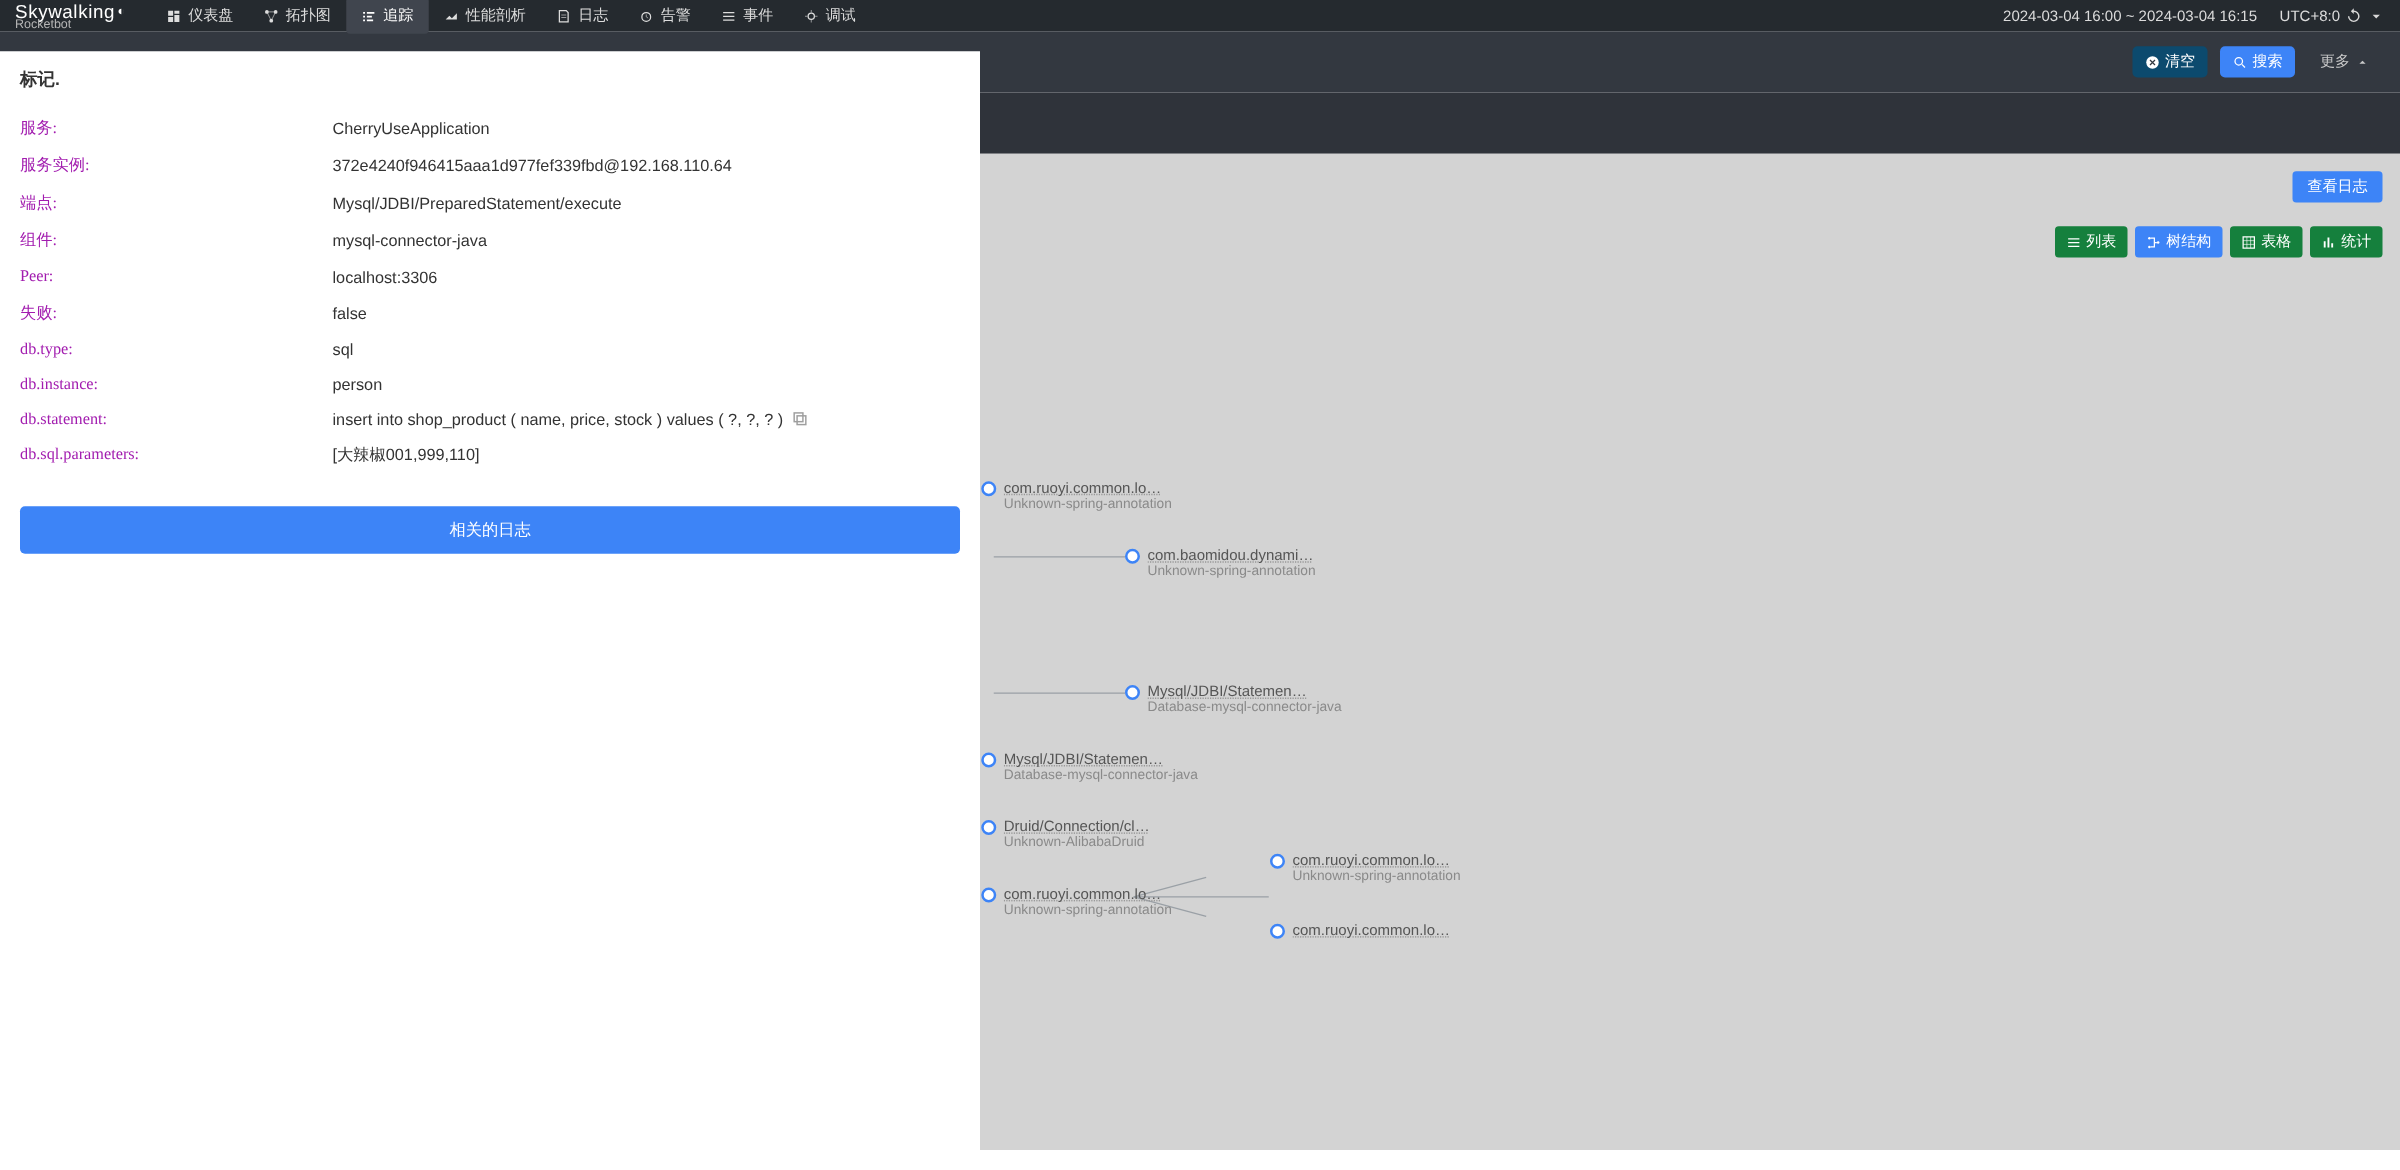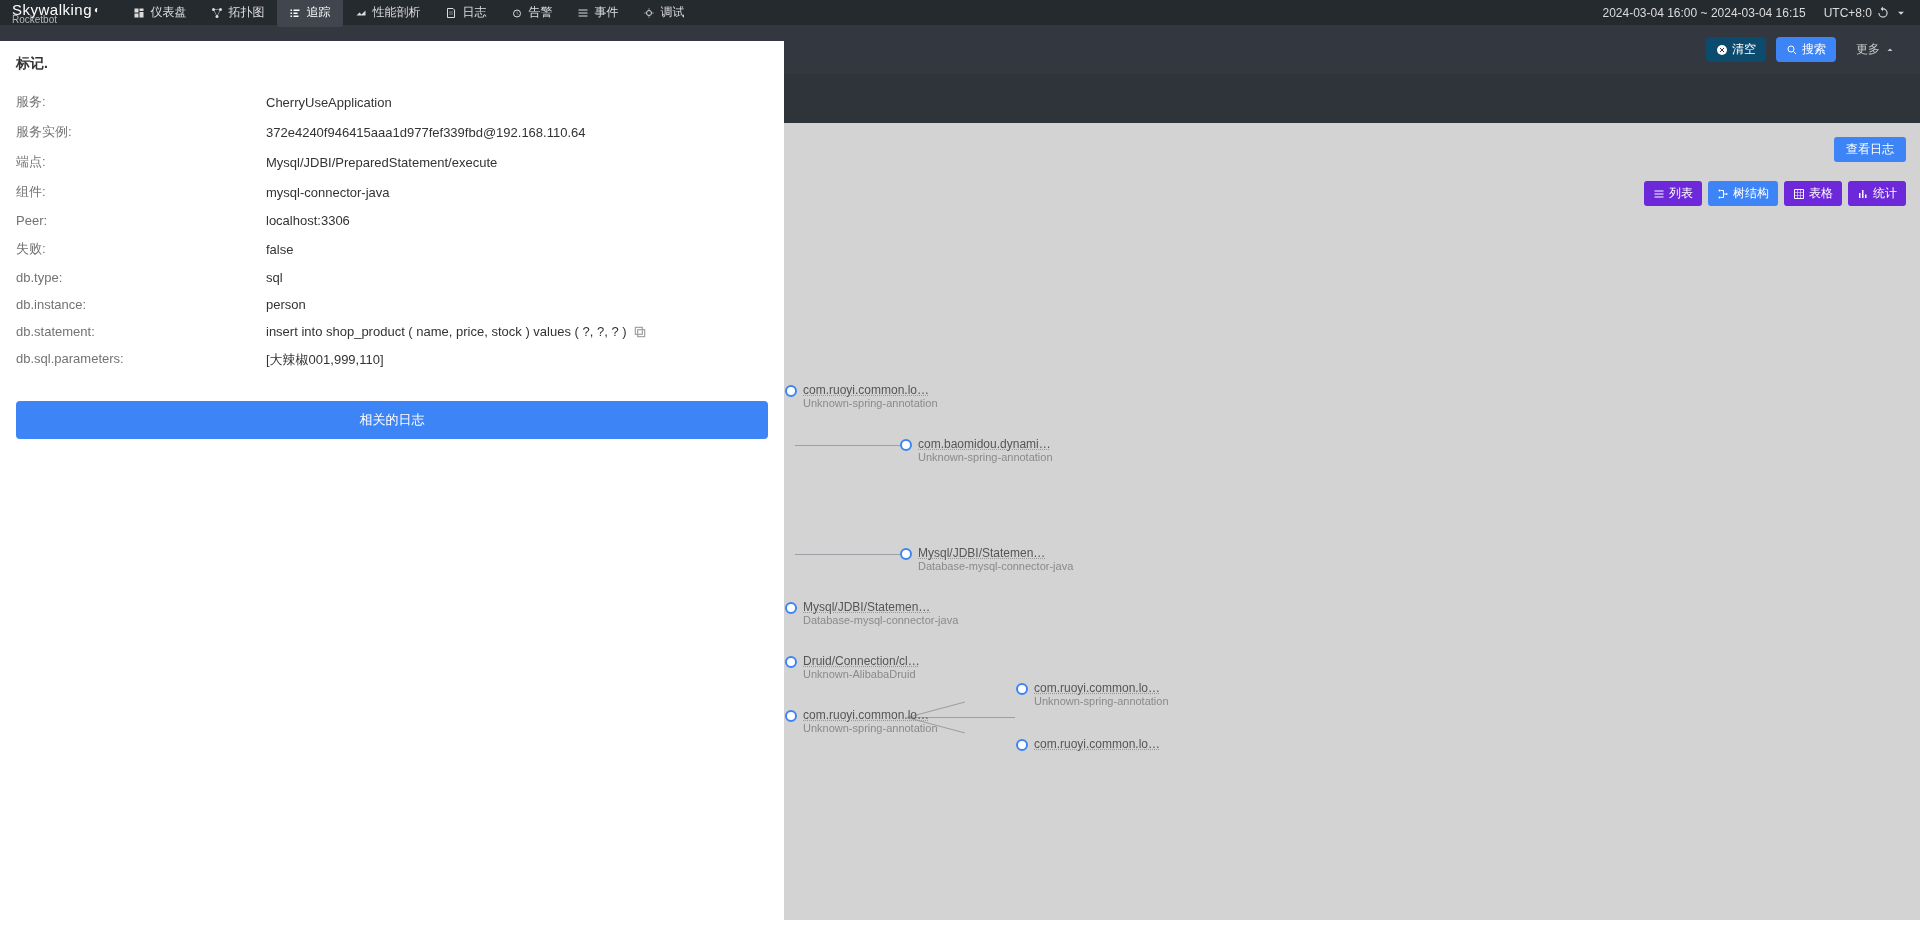--- a/index.html
+++ b/index.html
@@ -30,41 +30,41 @@
   
   .strip3 { height: 49px; background: #2f333a; }
 
   
   .content { position: relative; height: calc(100% - 139px); background: #d3d3d3; overflow: hidden; }
   .content-inner { position: absolute; inset: 0; padding-left: 36px; }
 
   .view-log-btn { position: absolute; top: 14px; right: 14px; background: #3d84f7; color: #fff; padding: 4px 12px; border-radius: 3px; font-size: 12px; cursor: pointer; }
 
   .view-toggle { position: absolute; top: 58px; right: 14px; display: flex; gap: 6px; }
-  .vt-btn { display: inline-flex; align-items: center; gap: 4px; padding: 4px 9px; border-radius: 3px; background: #6d28d9; color: #fff; font-size: 12px; cursor: pointer; }
+  .vt-btn { display: inline-flex; align-items: center; gap: 4px; padding: 4px 9px; border-radius: 3px; background: #15803d; color: #fff; font-size: 12px; cursor: pointer; }
   .vt-btn svg { width: 12px; height: 12px; fill: #fff; }
   .vt-btn.active { background: #3d84f7; }
 
   
   .tree { position: absolute; left: 0; top: 0; right: 0; bottom: 0; }
   .node { position: absolute; display: flex; align-items: flex-start; gap: 6px; }
   .node-dot { width: 12px; height: 12px; border: 2px solid #3d84f7; border-radius: 50%; background: #fff; flex-shrink: 0; margin-top: 2px; }
   .node-text { display: flex; flex-direction: column; }
   .node-title { font-size: 12px; color: #555; max-width: 180px; white-space: nowrap; overflow: hidden; text-overflow: ellipsis; text-decoration: underline dotted #999; }
   .node-sub { font-size: 11px; color: #8a8a8a; }
   .edge { position: absolute; height: 1px; background: #9aa0a6; }
 
   
   .modal { position: absolute; left: 0; top: 41px; bottom: 0; width: 784px; background: #fff; z-index: 100; padding: 14px 16px 16px 16px; overflow: auto; }
   .modal-header { display: flex; align-items: center; justify-content: space-between; margin-bottom: 22px; }
   .modal-title { font-size: 14px; color: #333; }
   .modal-close { font-size: 18px; color: #666; cursor: pointer; font-weight: bold; }
   .section-label { font-size: 14px; font-weight: 600; margin-bottom: 14px; }
   .kv-row { display: flex; padding: 6px 0; font-size: 13px; }
-  .kv-key { width: 250px; color: #737373; flex-shrink: 0; }
+  .kv-key { width: 250px; color: #a21caf; flex-shrink: 0; font-family: Liberation Serif, serif; }
   .kv-val { color: #333; display: flex; align-items: center; gap: 6px; }
   .copy-icon { width: 14px; height: 14px; fill: #9e9e9e; cursor: pointer; flex-shrink: 0; }
   .related-logs-btn { margin-top: 26px; width: 100%; background: #3d84f7; color: #fff; text-align: center; padding: 10px 0; border-radius: 4px; font-size: 13px; cursor: pointer; }
 </style>
 </head>
 <body>
 
 <div class="topbar">
   <div class="logo">
     <span class="logo-main">

